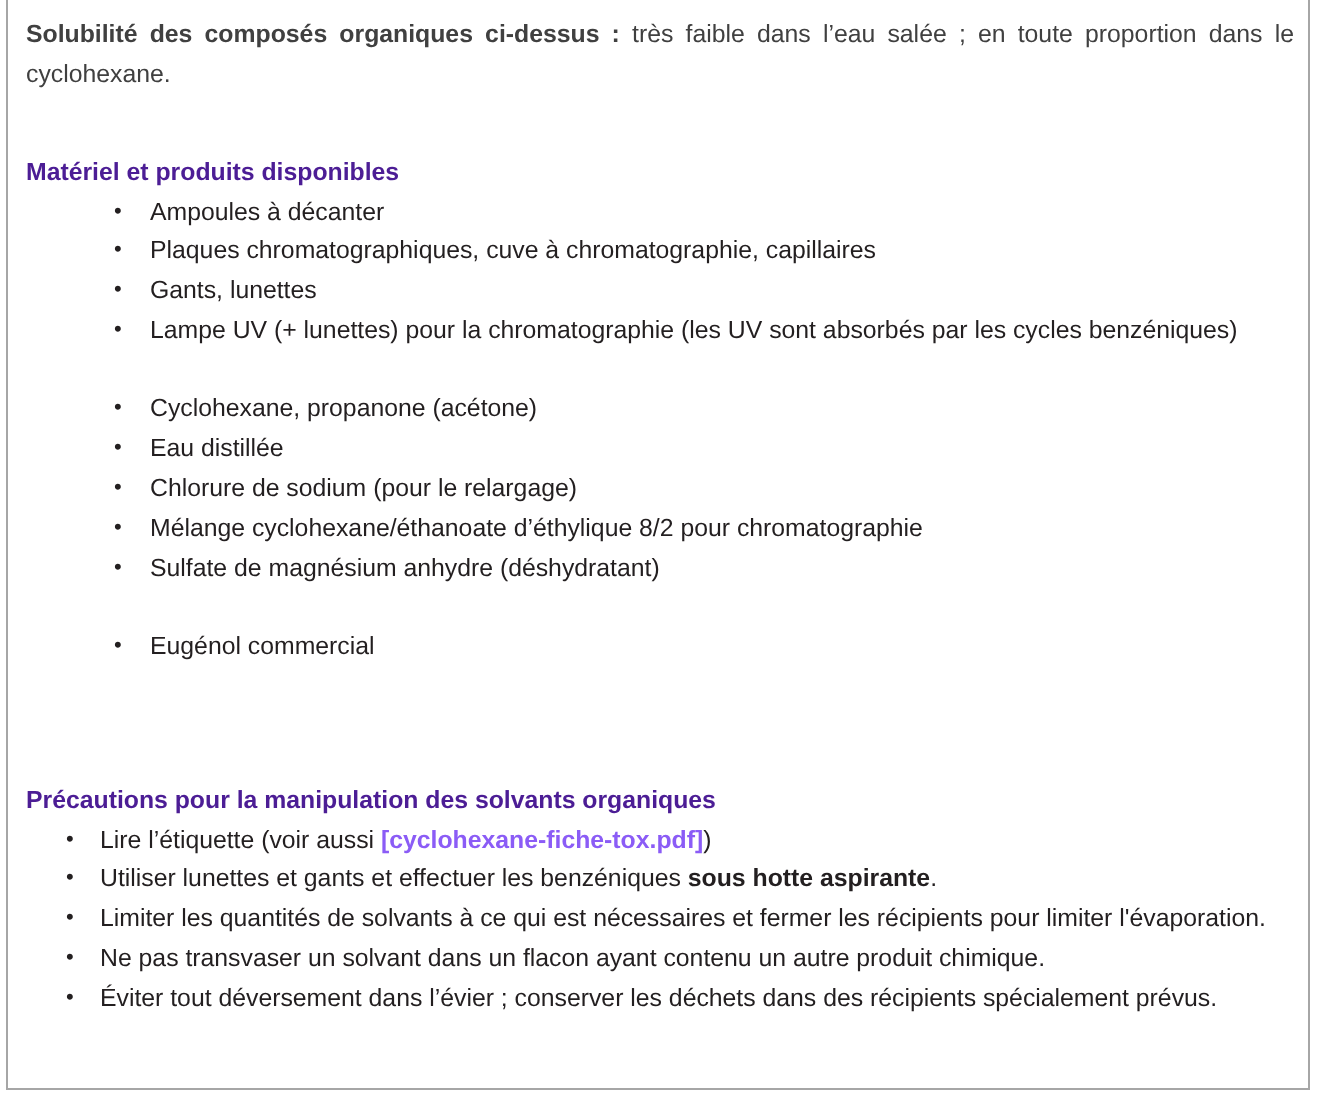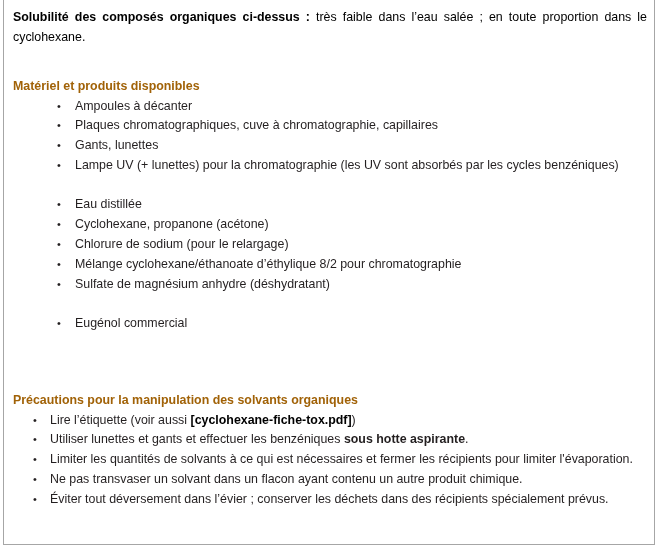--- a/index.html
+++ b/index.html
@@ -34,30 +34,30 @@
     left: 13px;
     top: 8px;
     width: 634px;
   }
 
   .para {
     font-size: 12.4px;
     line-height: 19.5px;
     text-align: justify;
     margin: 0;
-    color: #000000;
+    color: #404040;
   }
   .b { font-weight: bold; text-align: center; }
 
   .heading {
     font-size: 12.4px;
     font-weight: bold;
     line-height: 19.5px;
     margin: 0;
-    color: #a16207;
+    color: #4c1d95;
   }
 
   ul {
     list-style: none;
     margin: 0;
     padding: 0;
   }
   li {
     position: relative;
     font-size: 12.4px;
@@ -88,21 +88,21 @@
     left: 20px;
   }
   ul.precautions li.nojust { text-align: left; }
 
   .spacer-line { height: 19.8px; }
   .gap-2 { height: 17px; }
   .gap-3 { height: 30px; }
   .gap-4 { height: 40px; }
 
   .redlink {
-    color: #000000;
+    color: #8b5cf6;
     font-weight: bold;
   }
 </style>
 </head>
 <body>
 
 <div id="page">
   <div id="frame"></div>
 
   <div id="content">
@@ -116,22 +116,22 @@
     <ul class="materials">
       <li>Ampoules à décanter</li>
       <li>Plaques chromatographiques, cuve à chromatographie, capillaires</li>
       <li>Gants, lunettes</li>
       <li>Lampe UV (+ lunettes) pour la chromatographie (les UV sont absorbés par les cycles benzéniques)</li>
     </ul>
 
     <div class="spacer-line"></div>
 
     <ul class="materials">
+      <li>Cyclohexane, propanone (acétone)</li>
       <li>Eau distillée</li>
-      <li>Cyclohexane, propanone (acétone)</li>
       <li>Chlorure de sodium (pour le relargage)</li>
       <li>Mélange cyclohexane/éthanoate d’éthylique 8/2 pour chromatographie</li>
       <li>Sulfate de magnésium anhydre (déshydratant)</li>
     </ul>
 
     <div class="spacer-line"></div>
 
     <ul class="materials">
       <li>Eugénol commercial</li>
     </ul>

